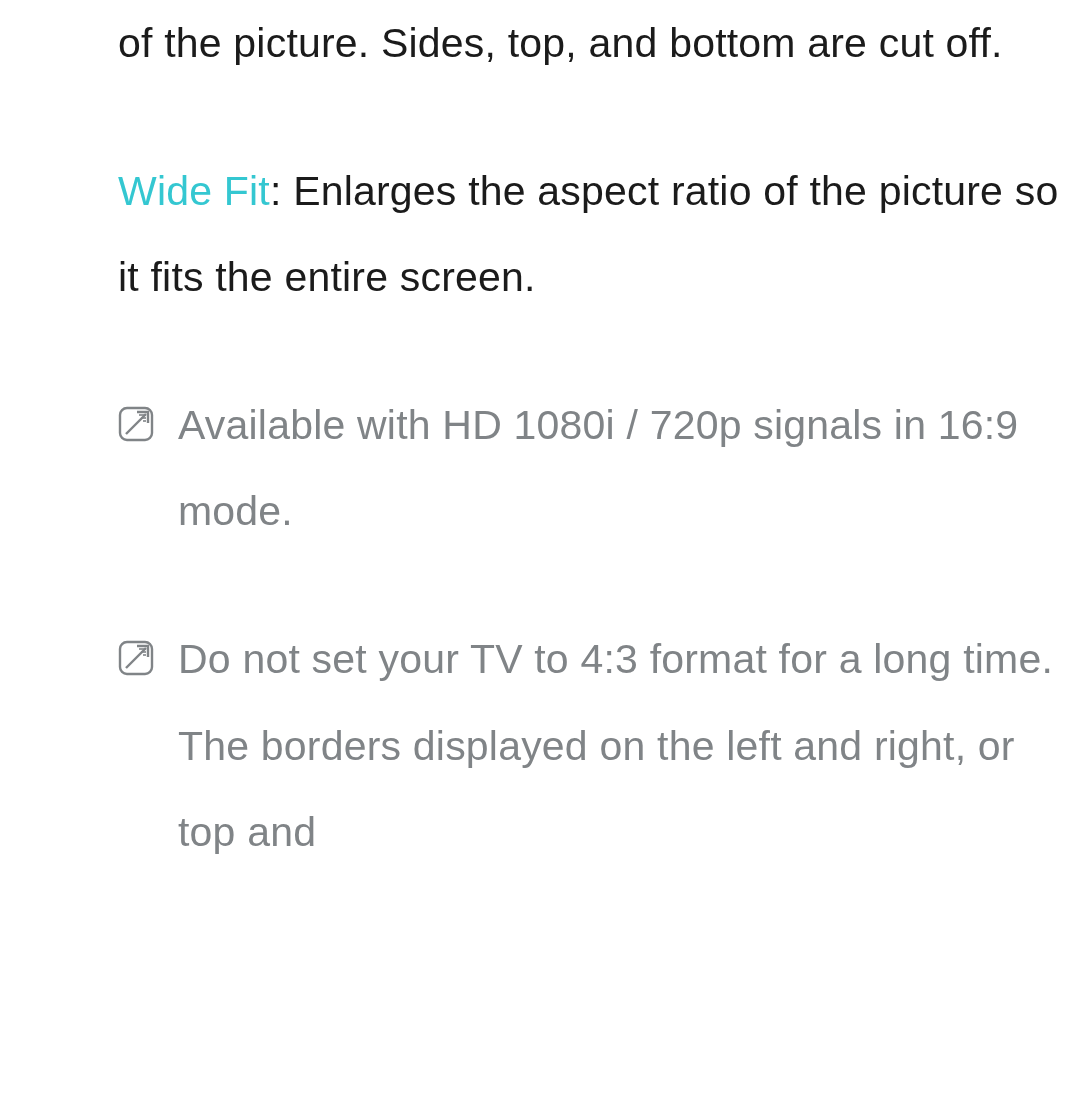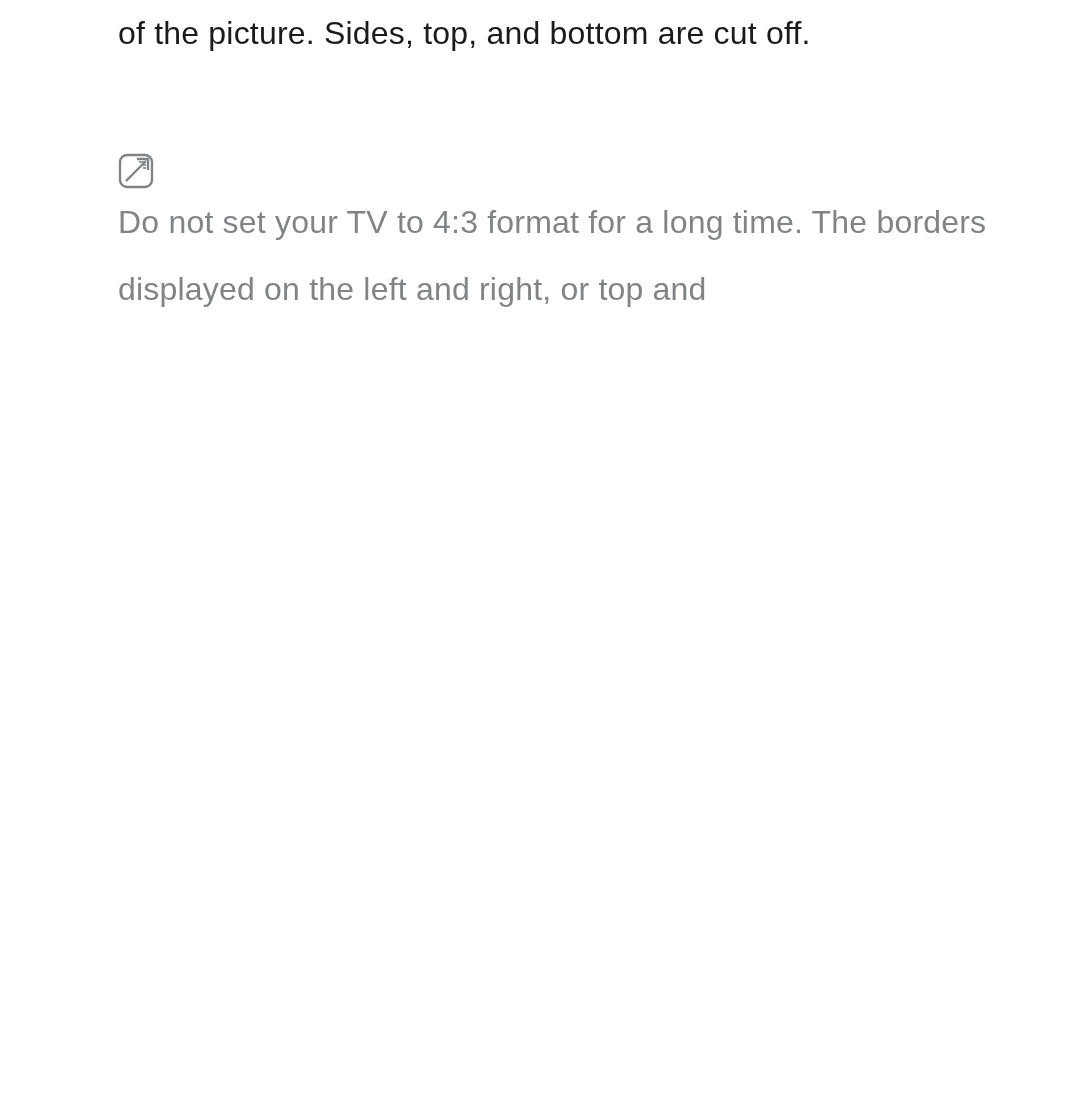--- a/index.html
+++ b/index.html
@@ -8,21 +8,21 @@
       width: 1080px;
       height: 1104px;
       background: #ffffff;
       font-family: "Helvetica Neue", Arial, sans-serif;
       color: #1b1b1b;
       overflow: hidden;
     }
     .page {
       box-sizing: border-box;
       padding: 0 20px 0 0;
-      font-size: 32px;
+      font-size: 41px;
       line-height: 2.1;
       letter-spacing: 0.2px;
     }
     .para {
       margin: 0 0 62px 118px;
     }
     .term {
       color: #34c7d1;
     }
     .note {
@@ -45,24 +45,40 @@
   </style>
 </head>
 <body>
 
 <div class="page">
 
   <p class="para">
     <span>of the picture. Sides, top, and bottom are cut off.</span>
   </p>
 
+  <p class="para">
+    <span class="term">Wide Fit</span><span>: Enlarges the aspect ratio of the picture so it fits the entire screen.</span>
+  </p>
+
+  <div class="note">
+    <span class="note-icon">
+      <svg viewBox="0 0 36 36" xmlns="http://www.w3.org/2000/svg">
+        <rect x="2" y="2" width="32" height="32" rx="7" ry="7" fill="none" stroke="#808487" stroke-width="2.4"></rect>
+        <line x1="8" y1="28" x2="28" y2="8" stroke="#808487" stroke-width="2.4"></line>
+        <path d="M19 6 L30 6 L30 17" fill="none" stroke="#808487" stroke-width="2.4" stroke-linejoin="round"></path>
+        <line x1="21" y1="9" x2="28" y2="9" stroke="#808487" stroke-width="1.6"></line>
+        <line x1="23" y1="12" x2="28" y2="12" stroke="#808487" stroke-width="1.6"></line>
+        <line x1="25" y1="15" x2="28" y2="15" stroke="#808487" stroke-width="1.6"></line>
+      </svg>
+    </span>
+    <span class="note-text">Available with HD 1080i / 720p signals in 16:9 mode.</span>
+  </div>
 
 
-
-  <div class="note" style="margin-bottom:0;flex-direction:column;">
+  <div class="note" style="margin-bottom:0;">
     <span class="note-icon">
       <svg viewBox="0 0 36 36" xmlns="http://www.w3.org/2000/svg">
         <rect x="2" y="2" width="32" height="32" rx="7" ry="7" fill="none" stroke="#808487" stroke-width="2.4"></rect>
         <line x1="8" y1="28" x2="28" y2="8" stroke="#808487" stroke-width="2.4"></line>
         <path d="M19 6 L30 6 L30 17" fill="none" stroke="#808487" stroke-width="2.4" stroke-linejoin="round"></path>
         <line x1="21" y1="9" x2="28" y2="9" stroke="#808487" stroke-width="1.6"></line>
         <line x1="23" y1="12" x2="28" y2="12" stroke="#808487" stroke-width="1.6"></line>
         <line x1="25" y1="15" x2="28" y2="15" stroke="#808487" stroke-width="1.6"></line>
       </svg>
     </span>

